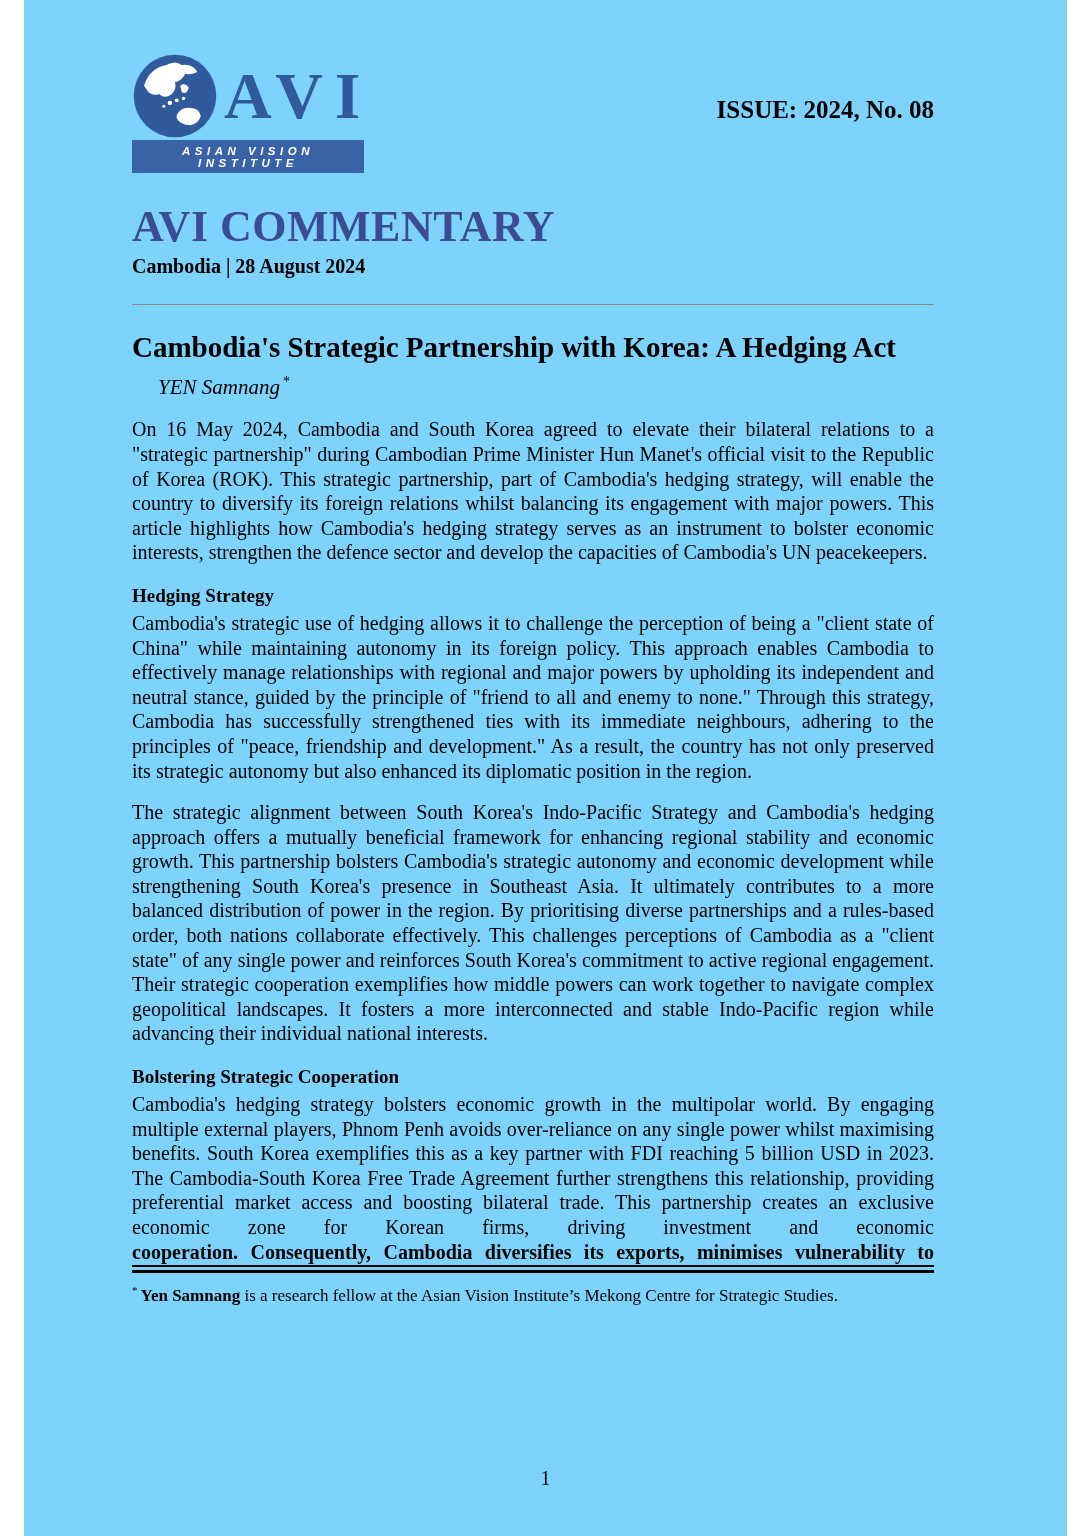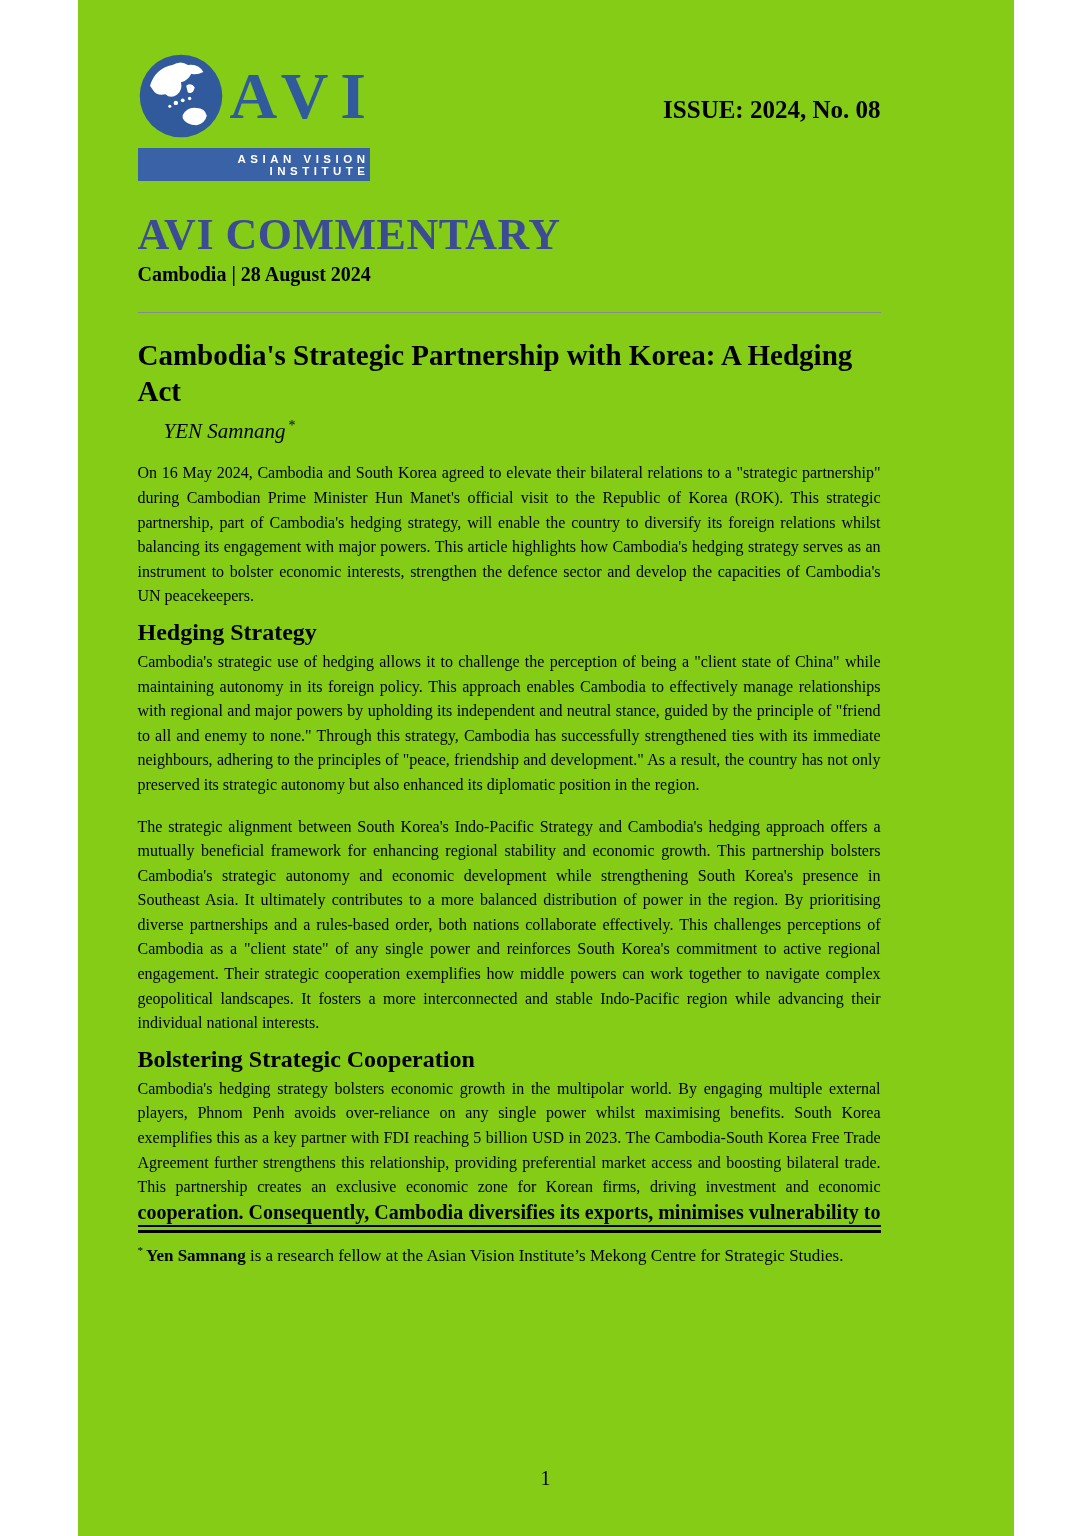--- a/index.html
+++ b/index.html
@@ -1,51 +1,52 @@
 <!DOCTYPE html>
 <html style="--brand-blue: #3C4C94; --logo-blue: #315A9C; --banner-blue: #3A62A6;"><head>
 <meta charset="utf-8">
 <style>
   * { margin: 0; padding: 0; box-sizing: border-box; }
   html, body { background: #ffffff; }
   .page {
     position: relative;
-    width: 936px;
+    width: 1043px;
     height: 1536px;
     margin: 0 auto;
-    background: #84cc16;
+    background: #7dd3fc;
     overflow: hidden;
     font-family: "Liberation Serif", serif;
     color: #000000;
-    padding: 52px 133px 0 60px;
+    padding: 52px 133px 0 108px;
   }
   
   .header { display: flex; justify-content: space-between; align-items: flex-start; }
   .logo { width: 232px; }
   .logo-top { display: flex; align-items: center; height: 88px; }
   .globe { width: 86px; height: 86px; flex: 0 0 auto; display: block; }
   .logo-acronym {
     font-family: "Liberation Serif", serif;
     font-weight: bold;
     font-size: 66px;
     letter-spacing: 12px;
     color: var(--logo-blue, #315A9C);
     margin-left: 6px;
     line-height: 1;
   }
   .logo-banner {
-    margin-top: 8px;
+    margin-top: 0;
     background: var(--banner-blue, #3A62A6);
     color: #ffffff;
     font-family: "Liberation Sans", sans-serif;
     font-weight: bold;
     font-size: 11.5px;
     letter-spacing: 4.5px;
-    text-align: right;
+    text-align: center;
     padding: 5px 0 4px 0;
+    font-style: italic;
   }
   .issue {
     margin-top: 44px;
     font-weight: bold;
     font-size: 25px;
     white-space: nowrap;
     margin-left: 8px;
   }
   
   .masthead {
@@ -62,26 +63,26 @@
     border-top: 1px solid #8a8a8a;
     margin-top: 26px;
     margin-bottom: 24px;
   }
   
   .title { font-size: 29px; font-weight: bold; line-height: 36px; }
   .author { margin-top: 9px; font-size: 21px; font-style: italic; margin-left: 26px; }
   .author sup { font-size: 14px; font-style: normal; margin-left: 3px; }
   .para {
     margin-top: 17px;
-    font-size: 16px;
+    font-size: 20px;
     line-height: 24.6px;
     text-align: justify;
   }
   .para.cont { text-align-last: justify; margin-bottom: 0; }
-  .sec-heading { margin-top: 10px; font-size: 24px; font-weight: bold; }
+  .sec-heading { margin-top: 20px; font-size: 19px; font-weight: bold; }
   .sec-heading + .para { margin-top: 4px; }
   .last-line {
     font-size: 20px;
     line-height: 24.6px;
     text-align: justify;
     text-align-last: justify;
     border-bottom: 2px solid #000000;
     padding-bottom: 1px;
     font-weight: bold;
   }

